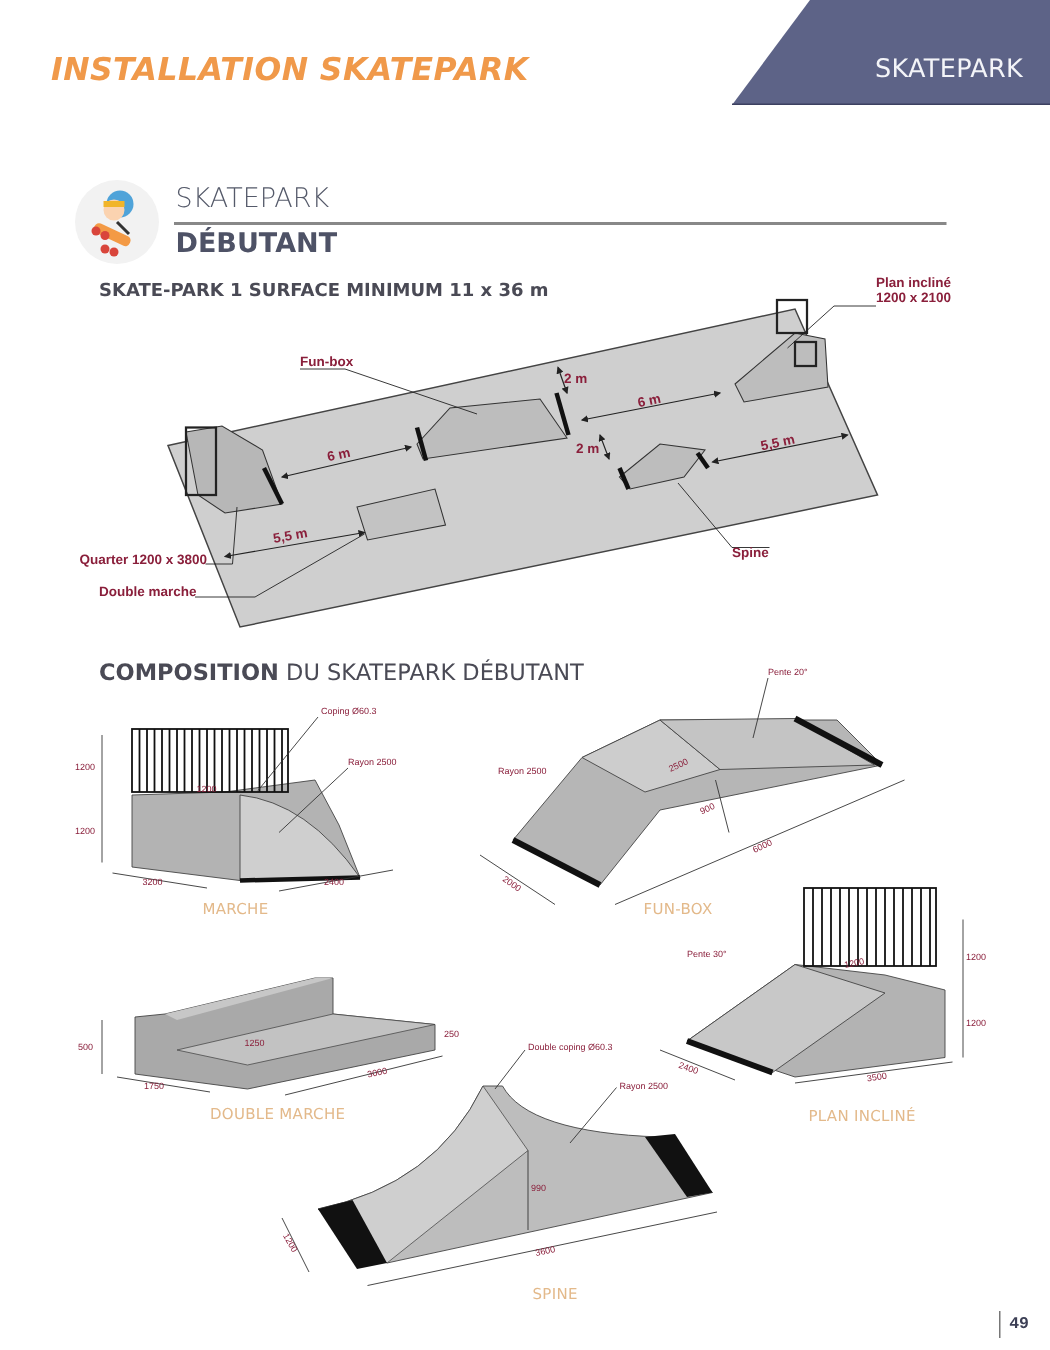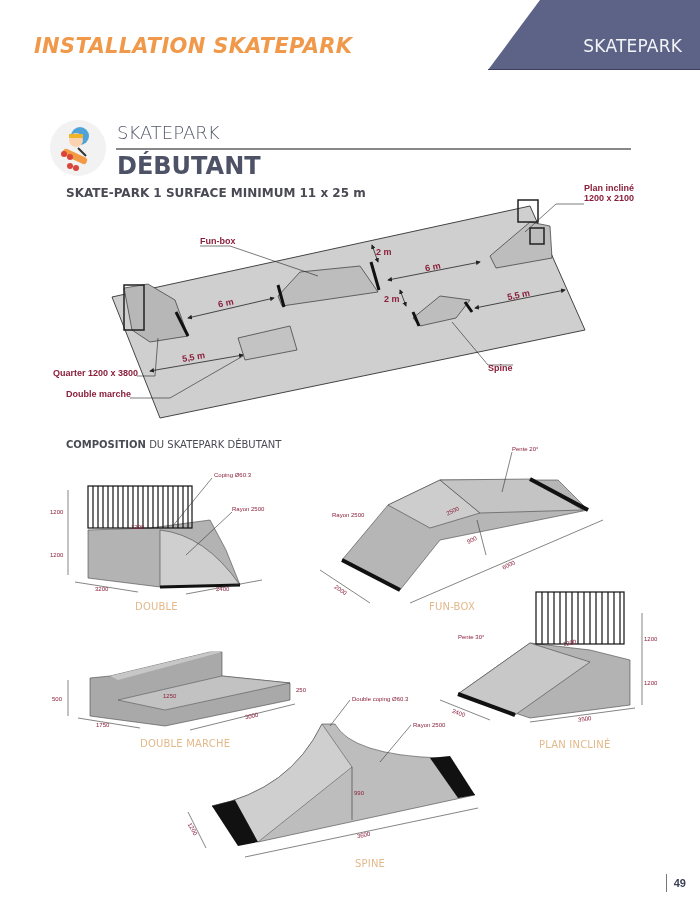--- a/index.html
+++ b/index.html
@@ -4,28 +4,28 @@
 <style>
   * { box-sizing: border-box; margin: 0; padding: 0; }
   body { width: 700px; height: 900px; background: #ffffff; position: relative; overflow: hidden; font-family: "Liberation Sans", sans-serif; }
   .abs { position: absolute; }
   .main-title { left: 34px; top: 34px; font-family: "DejaVu Sans", sans-serif; font-weight: bold; font-style: italic; font-size: 21px; color: #f0994a; letter-spacing: 0.3px; }
   .banner { right: 0; top: 0; width: 212px; height: 70px; }
   .banner-label { right: 18px; top: 36px; color: #f3f4f8; font-family: "DejaVu Sans", sans-serif; font-size: 17px; letter-spacing: 0.2px; }
   .badge-circle { left: 50px; top: 120px; width: 56px; height: 56px; border-radius: 50%; background: #f2f2f2; }
   .sec-kicker { left: 117px; top: 122px; font-family: "DejaVu Sans", sans-serif; font-size: 18px; color: #555a6a; font-weight: 300; }
   .sec-rule { left: 116px; top: 148px; width: 515px; height: 1.5px; background: #888; }
-  .sec-title { left: 117px; top: 152px; font-family: "DejaVu Sans", sans-serif; font-weight: bold; font-size: 24px; color: #4e5266; text-align: center; }
+  .sec-title { left: 117px; top: 152px; font-family: "DejaVu Sans", sans-serif; font-weight: bold; font-size: 18px; color: #4e5266; text-align: center; }
   .sub-head { left: 66px; top: 186px; font-family: "DejaVu Sans", sans-serif; font-weight: bold; font-size: 12px; color: #4a4a55; }
-  .comp-head { left: 66px; top: 439px; font-family: "DejaVu Sans", sans-serif; font-size: 10px; color: #4a4a55; }
+  .comp-head { left: 66px; top: 439px; font-family: "DejaVu Sans", sans-serif; font-size: 15px; color: #4a4a55; }
   .comp-head b { font-weight: bold; }
   .lbl { font-family: "Liberation Sans", sans-serif; font-weight: bold; font-size: 9px; color: #8a1f3b; white-space: nowrap; }
   .dim { font-family: "Liberation Sans", sans-serif; font-size: 6px; color: #8a1f3b; white-space: nowrap; }
   .cap { font-family: "DejaVu Sans", sans-serif; font-size: 10px; color: #e3b98a; letter-spacing: 0.2px; white-space: nowrap; }
-  .page-num { right: 14px; top: 877px; font-family: Liberation Sans, sans-serif; font-weight: bold; font-size: 11px; color: #3c3f55; }
+  .page-num { right: 14px; top: 877px; font-family: Liberation Mono, monospace; font-weight: bold; font-size: 11px; color: #3c3f55; }
   .page-sep { left: 666px; top: 874px; width: 1px; height: 18px; background: #777; }
   svg { position: absolute; left: 0; top: 0; }
 </style>
 </head>
 <body>
 
 <div class="abs main-title">INSTALLATION SKATEPARK</div>
 <svg class="banner" style="left:488px;top:0;" width="212" height="72">
   <polygon points="52,0 212,0 212,70 0,70" fill="#5d6387"></polygon>
   <line x1="0" y1="70" x2="212" y2="70" stroke="#3c4060" stroke-width="2"></line>
@@ -41,21 +41,21 @@
     <circle cx="14" cy="34" r="3" fill="#d9453b"></circle>
       <circle cx="20" cy="37" r="3" fill="#d9453b"></circle>
     <circle cx="20" cy="46" r="3" fill="#d9453b"></circle>
       <circle cx="26" cy="48" r="3" fill="#d9453b"></circle>
     <path d="M28 28 l8 8" stroke="#333" stroke-width="2"></path>
   </svg>
 </div>
 <div class="abs sec-kicker">SKATEPARK</div>
 <div class="abs sec-rule"></div>
 <div class="abs sec-title">DÉBUTANT</div>
-<div class="abs sub-head">SKATE-PARK 1 SURFACE MINIMUM 11 x 25 m</div>
+<div class="abs sub-head">SKATE-PARK 1 SURFACE MINIMUM 11 x 36 m</div>
 
 <svg width="700" height="900" style="pointer-events:none">
   <defs>
     <marker id="ar" markerWidth="6" markerHeight="6" refX="5" refY="3" orient="auto">
         <path d="M0,0 L6,3 L0,6 z" fill="#222"></path>
       </marker>
     <marker id="al" markerWidth="6" markerHeight="6" refX="1" refY="3" orient="auto">
         <path d="M6,0 L0,3 L6,6 z" fill="#222"></path>
       </marker>
   </defs>
@@ -204,21 +204,21 @@
   </g>
 </svg>
 
 <div class="abs dim" style="left:214px;top:472px">Coping Ø60.3</div>
 <div class="abs dim" style="left:232px;top:506px">Rayon 2500</div>
 <div class="abs dim" style="left:50px;top:509px">1200</div>
 <div class="abs dim" style="left:50px;top:552px">1200</div>
 <div class="abs dim" style="left:131px;top:524px">1200</div>
 <div class="abs dim" style="left:95px;top:586px">3200</div>
 <div class="abs dim" style="left:216px;top:586px">2400</div>
-<div class="abs cap" style="left:135px;top:601px">DOUBLE</div>
+<div class="abs cap" style="left:135px;top:601px">MARCHE</div>
 
 <div class="abs dim" style="left:512px;top:446px">Pente 20°</div>
 <div class="abs dim" style="left:332px;top:512px">Rayon 2500</div>
 <div class="abs dim" style="left:446px;top:508px;transform:rotate(-25deg)">2500</div>
 <div class="abs dim" style="left:467px;top:537px;transform:rotate(-25deg)">900</div>
 <div class="abs dim" style="left:502px;top:562px;transform:rotate(-25deg)">6000</div>
 <div class="abs dim" style="left:334px;top:587px;transform:rotate(35deg)">2000</div>
 <div class="abs cap" style="left:429px;top:601px">FUN-BOX</div>
 
 <div class="abs dim" style="left:52px;top:696px">500</div>

